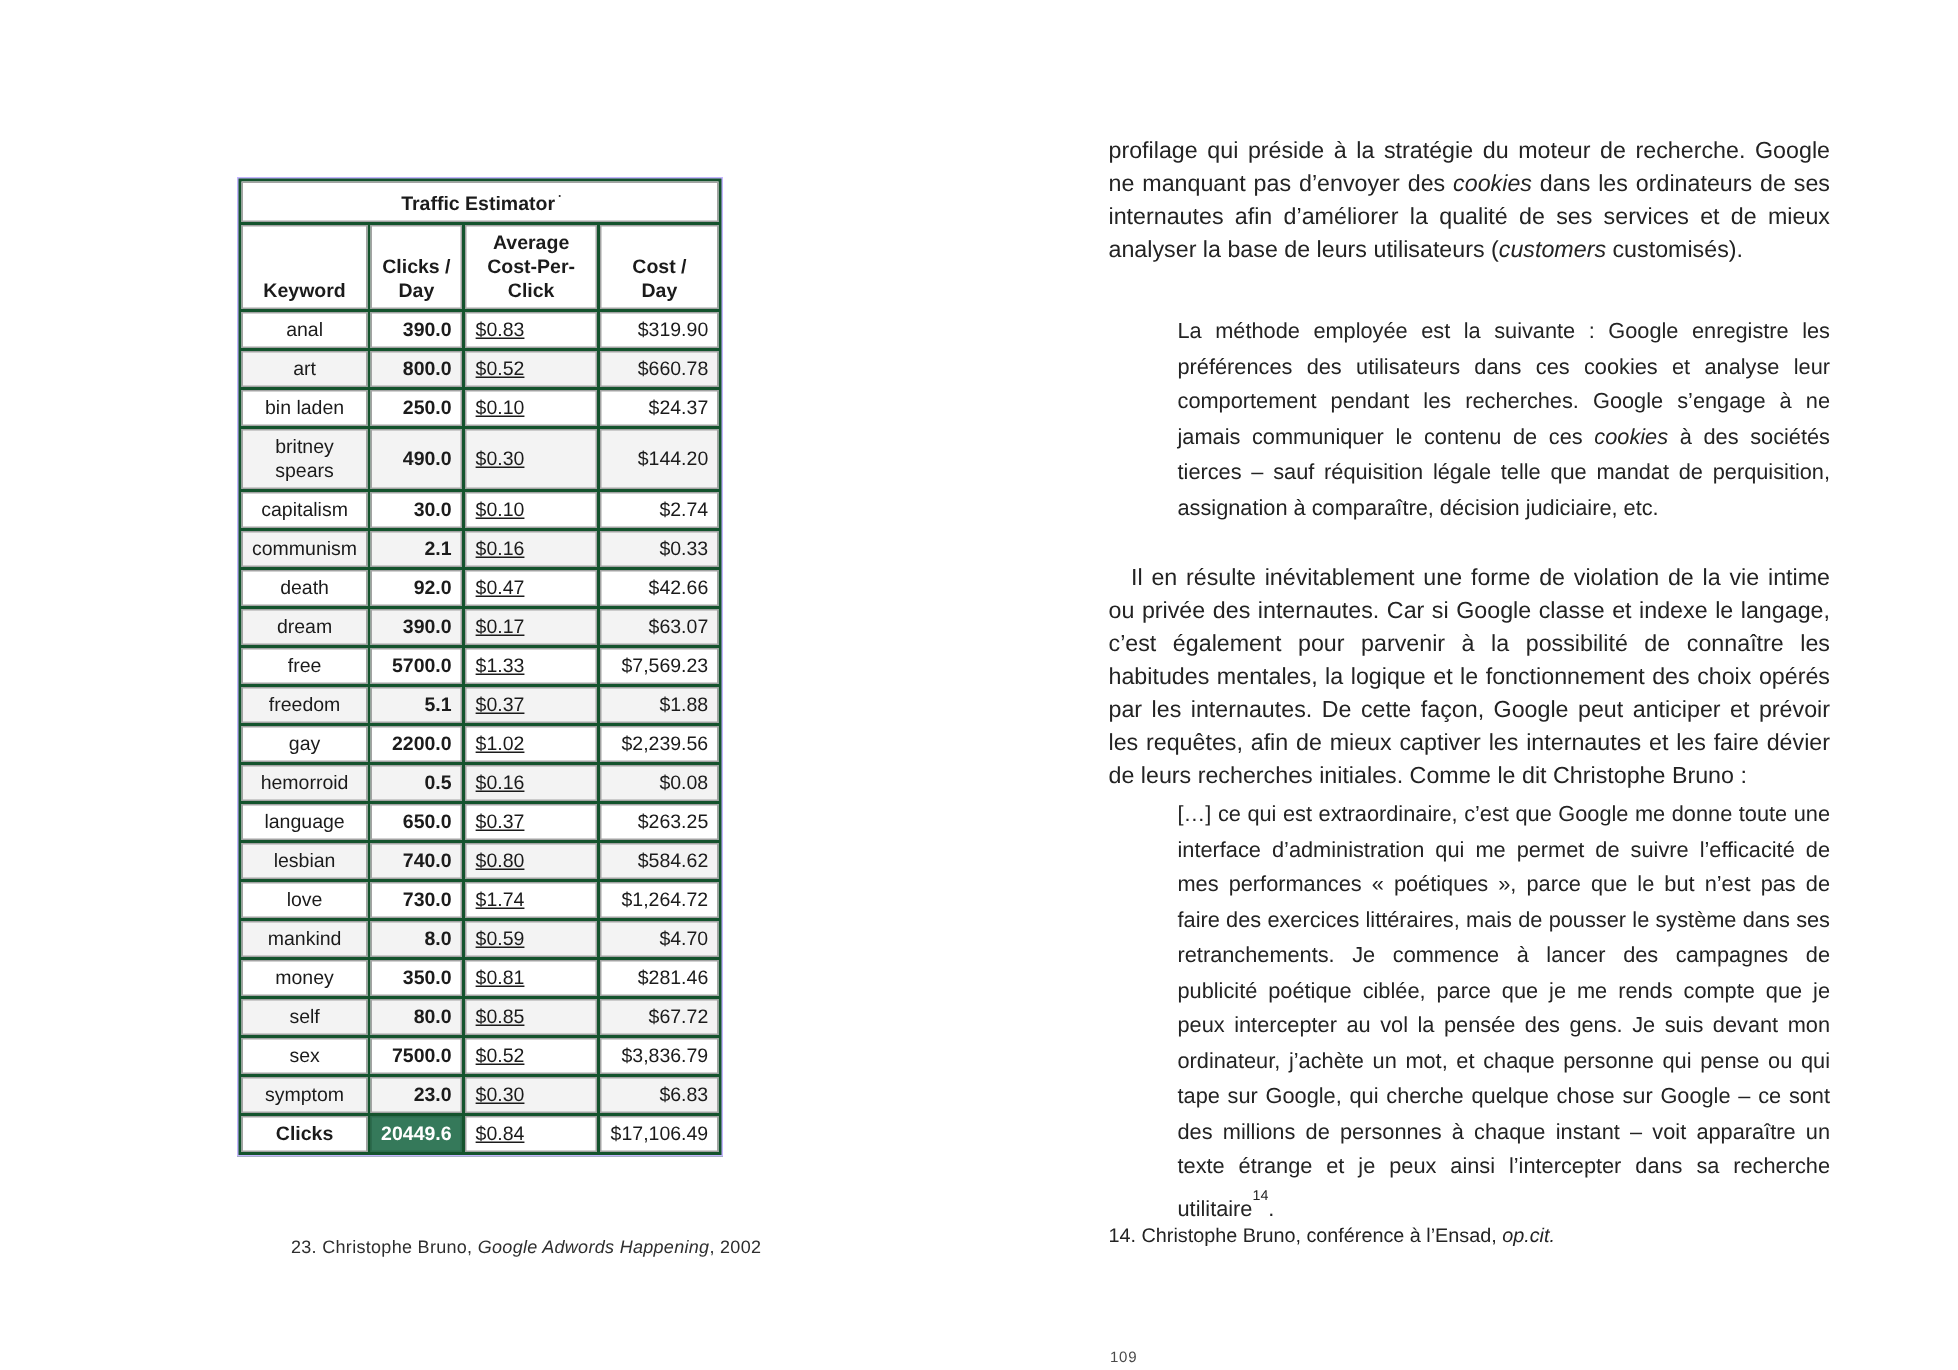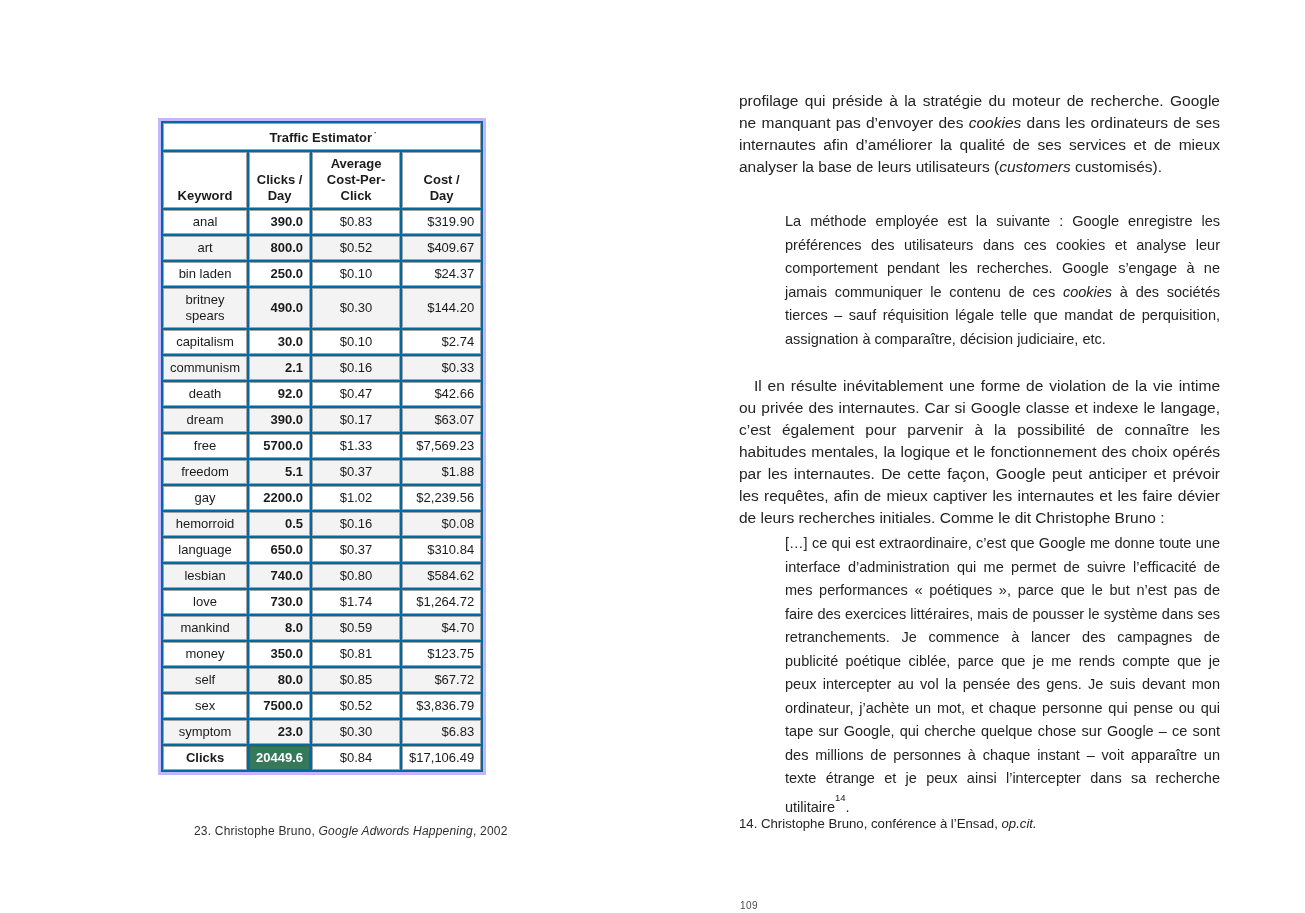--- a/index.html
+++ b/index.html
@@ -13,22 +13,22 @@
     overflow: hidden;
   }
 
   
   .table-wrap {
     position: absolute; left: 158px; top: 118px;
   }
   table.traffic {
     border-collapse: separate;
     border-spacing: 2px;
-    background: #0369a1;
-    border: 3px solid #c4b5fd;
+    background: #14532d;
+    border: 1px solid #c4b5fd;
   }
   table.traffic th, table.traffic td {
     border: 1px solid #a3a3a3;
     font-size: 13px;
     line-height: 16px;
     padding: 3px 6px;
     color: #1b1b1b;
     background: #ffffff;
   }
   th.title-cell {
@@ -54,21 +54,21 @@
     padding: 5px 4px;
   }
   th.w-kw     { width: 80px; }
   th.w-clicks { width: 46px; }
   th.w-cpc    { width: 88px; }
   th.w-cost   { width: 60px; }
 
   tbody tr:nth-child(even) td { background: #f3f3f3; }
   td.kw     { text-align: center; }
   td.clicks { text-align: right; font-weight: bold; }
-  td.cpc    { text-align: center; }
+  td.cpc    { text-align: left; text-decoration: underline; }
   td.cost   { text-align: right; }
 
   tfoot td { background: #d9e5dc; }
   tfoot td.kw { font-weight: bold; }
   tfoot td.clicks {
     background: #35795a;
     border-color: #2c6a4d;
     color: #ffffff;
     font-weight: bold;
   }
@@ -149,21 +149,21 @@
     <td class="kw">anal</td>
     <td class="clicks">390.0</td>
     <td class="cpc">$0.83</td>
     <td class="cost">$319.90</td>
   </tr>
 
   <tr>
     <td class="kw">art</td>
     <td class="clicks">800.0</td>
     <td class="cpc">$0.52</td>
-    <td class="cost">$409.67</td>
+    <td class="cost">$660.78</td>
   </tr>
 
   <tr>
     <td class="kw">bin laden</td>
     <td class="clicks">250.0</td>
     <td class="cpc">$0.10</td>
     <td class="cost">$24.37</td>
   </tr>
 
   <tr>
@@ -226,21 +226,21 @@
     <td class="kw">hemorroid</td>
     <td class="clicks">0.5</td>
     <td class="cpc">$0.16</td>
     <td class="cost">$0.08</td>
   </tr>
 
   <tr>
     <td class="kw">language</td>
     <td class="clicks">650.0</td>
     <td class="cpc">$0.37</td>
-    <td class="cost">$310.84</td>
+    <td class="cost">$263.25</td>
   </tr>
 
   <tr>
     <td class="kw">lesbian</td>
     <td class="clicks">740.0</td>
     <td class="cpc">$0.80</td>
     <td class="cost">$584.62</td>
   </tr>
 
   <tr>
@@ -254,21 +254,21 @@
     <td class="kw">mankind</td>
     <td class="clicks">8.0</td>
     <td class="cpc">$0.59</td>
     <td class="cost">$4.70</td>
   </tr>
 
   <tr>
     <td class="kw">money</td>
     <td class="clicks">350.0</td>
     <td class="cpc">$0.81</td>
-    <td class="cost">$123.75</td>
+    <td class="cost">$281.46</td>
   </tr>
 
 
   <tr>
     <td class="kw">self</td>
     <td class="clicks">80.0</td>
     <td class="cpc">$0.85</td>
     <td class="cost">$67.72</td>
   </tr>
 

